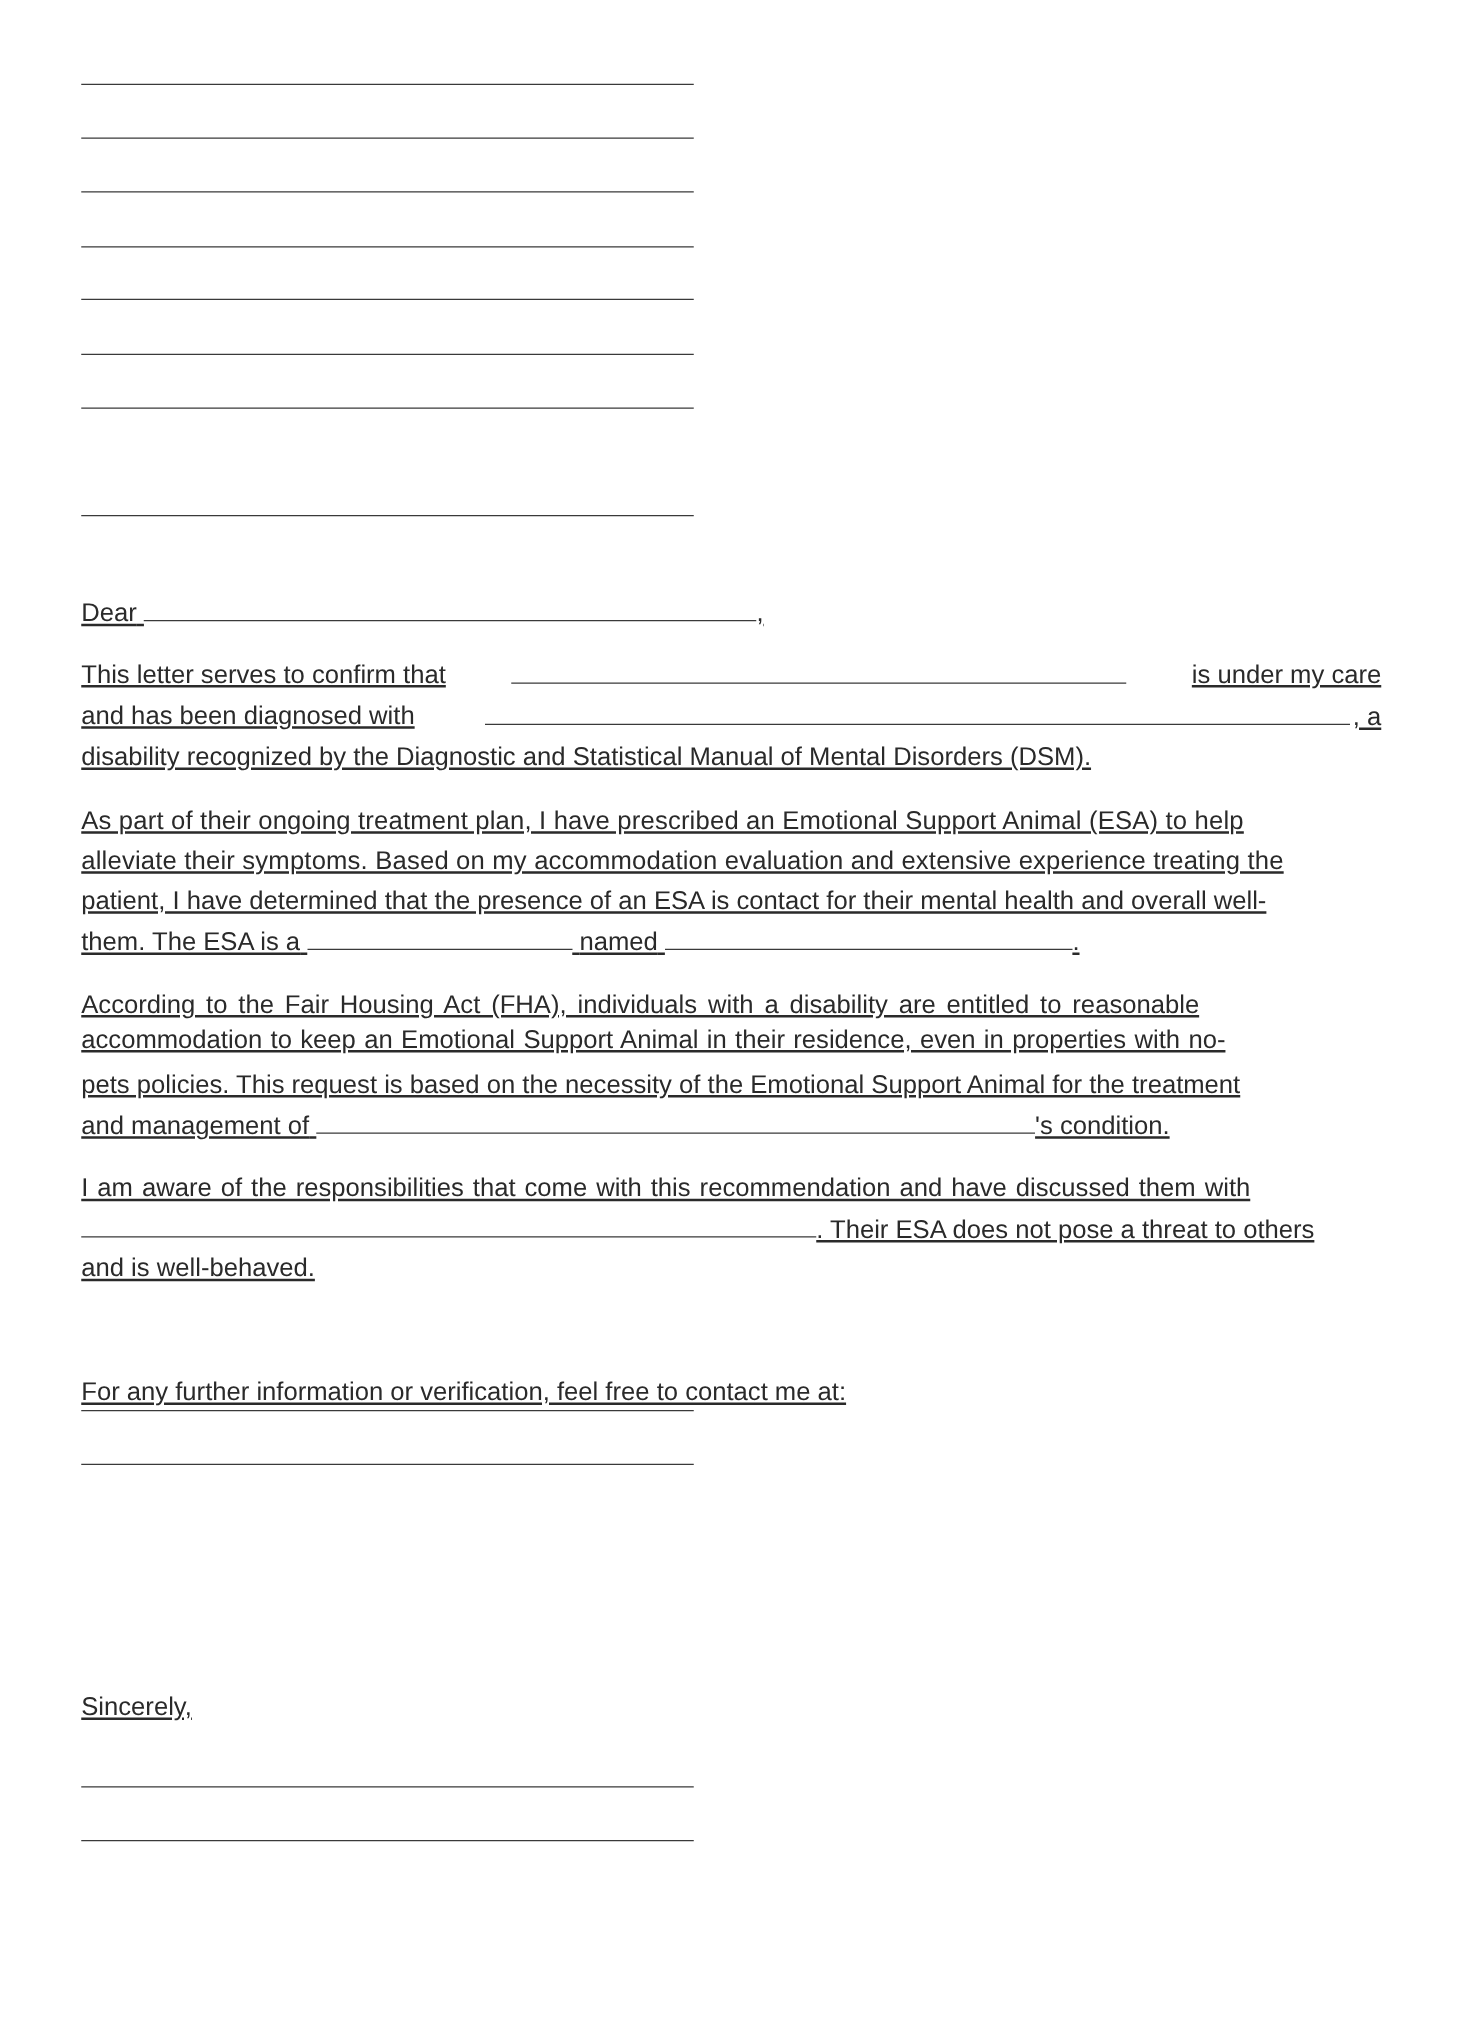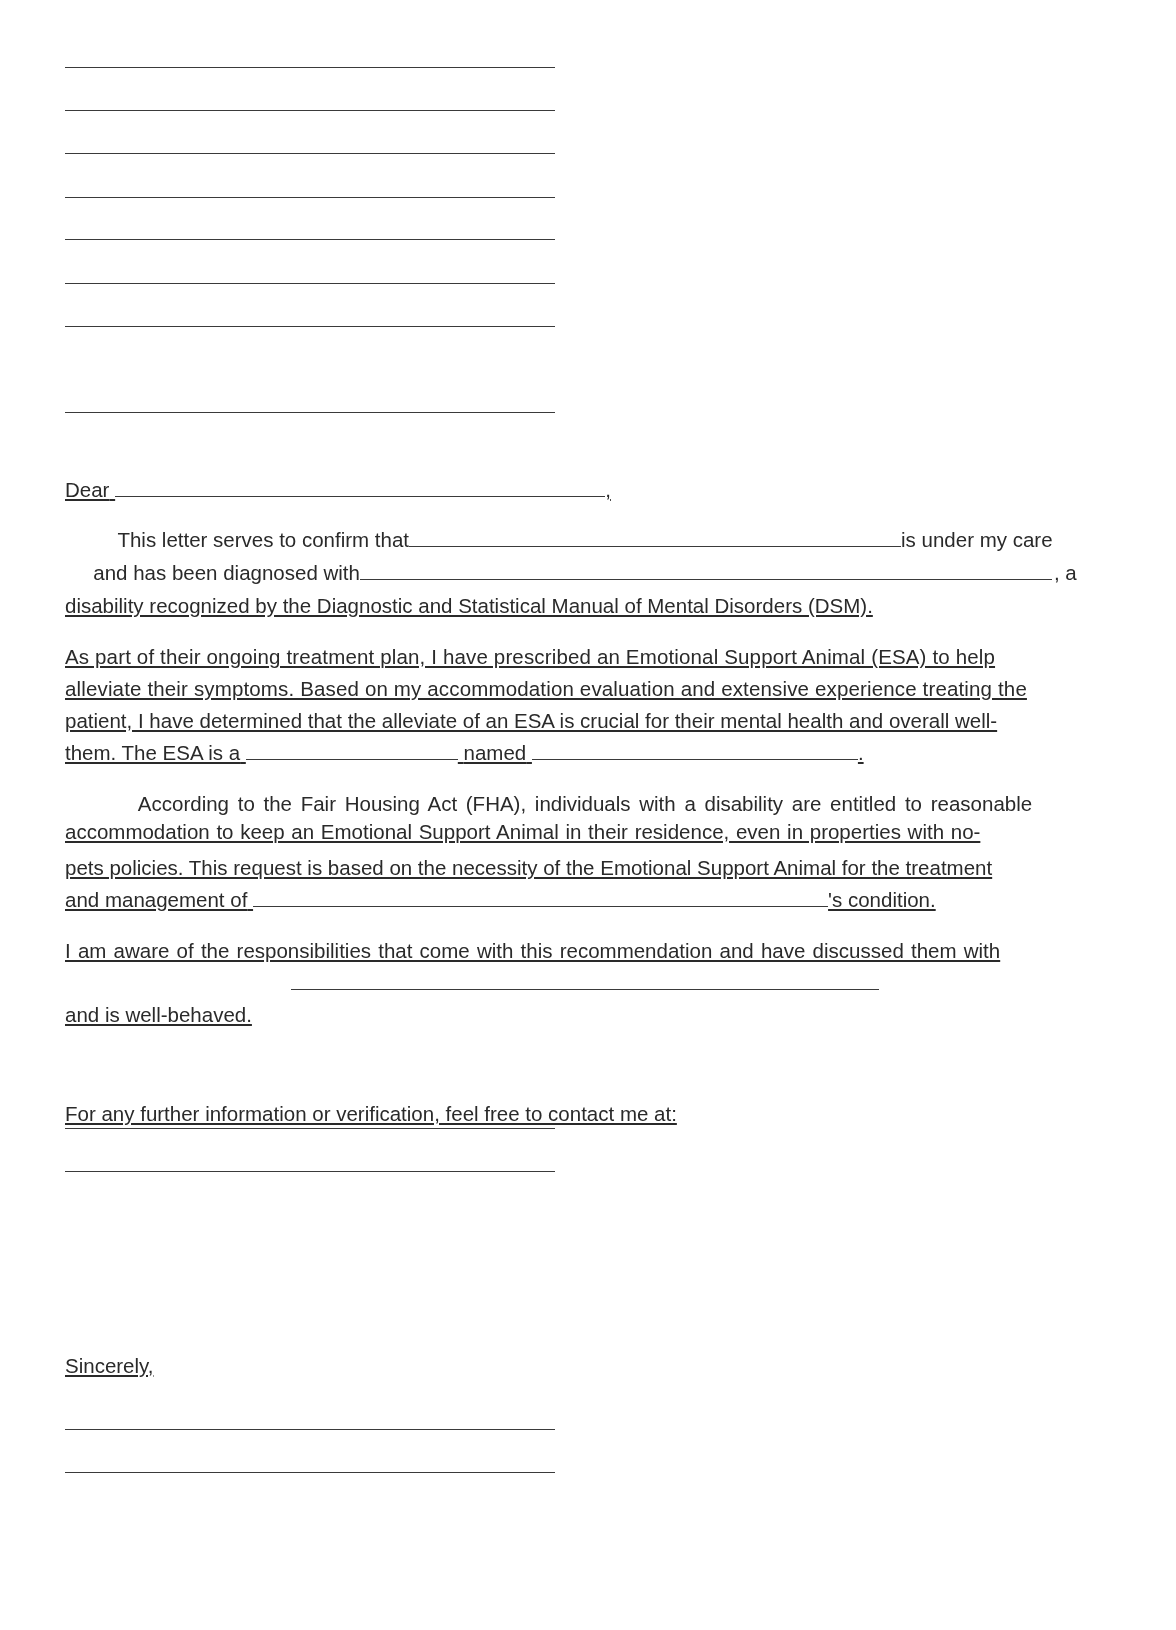--- a/index.html
+++ b/index.html
@@ -2,21 +2,21 @@
 <html><head>
 <meta charset="utf-8">
 <style>
   html, body { margin: 0; padding: 0; background: #ffffff; }
   body { width: 1176px; height: 1630px; position: relative; overflow: hidden;
          font-family: "Liberation Sans", sans-serif; color: #2a2a2a; }
   .rule { position: absolute; left: 65px; width: 490px; height: 0;
           border-top: 1.6px solid #3a3a3a; }
   .line { position: absolute; left: 65px; font-size: 20.5px; white-space: nowrap; line-height: 24px; text-decoration: underline; }
   .just { position: absolute; left: 65px; width: 1040px; font-size: 20.5px; line-height: 24px;
-          display: flex; justify-content: center; white-space: nowrap; }
+          display: flex; justify-content: space-between; white-space: nowrap; text-decoration: underline; }
   .blank { display: inline-block; border-bottom: 1.6px solid #3a3a3a; height: 18px; vertical-align: baseline; }
   .seg { display: inline-flex; align-items: baseline; }
 </style>
 </head>
 <body>
 
 <div class="rule" style="top:67px"></div>
 <div class="rule" style="top:110px"></div>
 <div class="rule" style="top:153px"></div>
 <div class="rule" style="top:197px"></div>
@@ -39,21 +39,21 @@
   <span>and has been diagnosed with</span>
   <span class="seg">
       <span class="blank" style="width:692px"></span>
       <span style="margin-left:2px">, a</span>
     </span>
 </div>
 <div class="line" style="top:594px">disability recognized by the Diagnostic and Statistical Manual of Mental Disorders (DSM).</div>
 
 <div class="line" style="top:645px; letter-spacing:0.15px">As part of their ongoing treatment plan, I have prescribed an Emotional Support Animal (ESA) to help</div>
 <div class="line" style="top:677px; letter-spacing:0.15px">alleviate their symptoms. Based on my accommodation evaluation and extensive experience treating the</div>
-<div class="line" style="top:709px">patient, I have determined that the alleviate of an ESA is crucial for their mental health and overall well-</div>
+<div class="line" style="top:709px">patient, I have determined that the presence of an ESA is contact for their mental health and overall well-</div>
 <div class="line" style="top:741px">
   <span>them. The ESA is a</span>
   <span class="blank" style="width:212px"></span>
   <span>named</span>
   <span class="blank" style="width:326px"></span><span>.</span>
 </div>
 
 <div class="just" style="top:792px; word-spacing:3px">
   <span>According to the Fair Housing Act (FHA), individuals with a disability are entitled to reasonable</span>
 </div>
@@ -61,20 +61,21 @@
 <div class="line" style="top:856px">pets policies. This request is based on the necessity of the Emotional Support Animal for the treatment</div>
 <div class="line" style="top:888px">
   <span>and management of</span>
   <span class="blank" style="width:575px"></span><span>'s condition.</span>
 </div>
 
 <div class="line" style="top:939px; word-spacing:1.5px">I am aware of the responsibilities that come with this recommendation and have discussed them with</div>
 <div class="just" style="top:971px">
   <span class="seg">
       <span class="blank" style="width:588px"></span>
+      <span>. Their ESA does not pose a threat to others</span>
     </span>
 </div>
 <div class="line" style="top:1003px">and is well-behaved.</div>
 
 <div class="line" style="top:1102px">For any further information or verification, feel free to contact me at:</div>
 <div class="rule" style="top:1128px"></div>
 <div class="rule" style="top:1171px"></div>
 
 <div class="line" style="top:1354px">Sincerely,</div>
 <div class="rule" style="top:1429px"></div>

